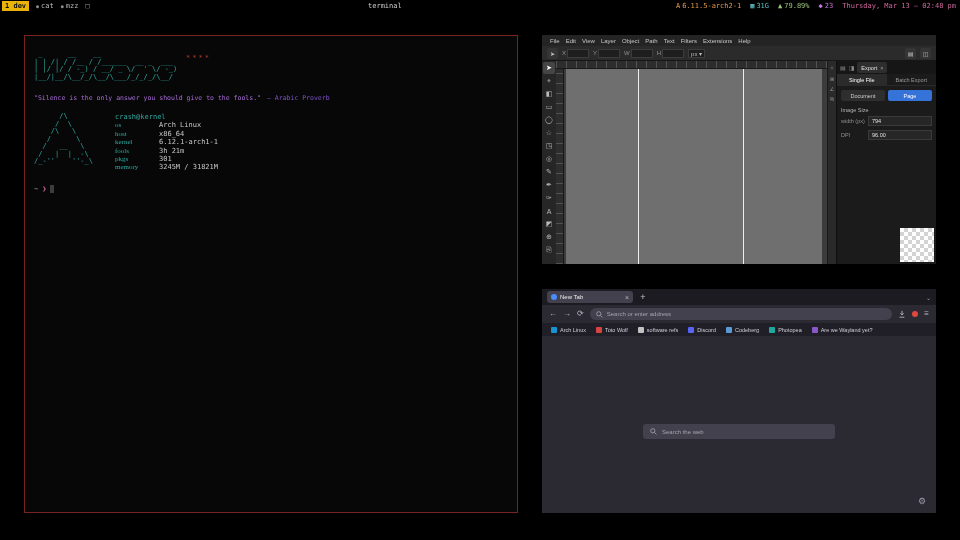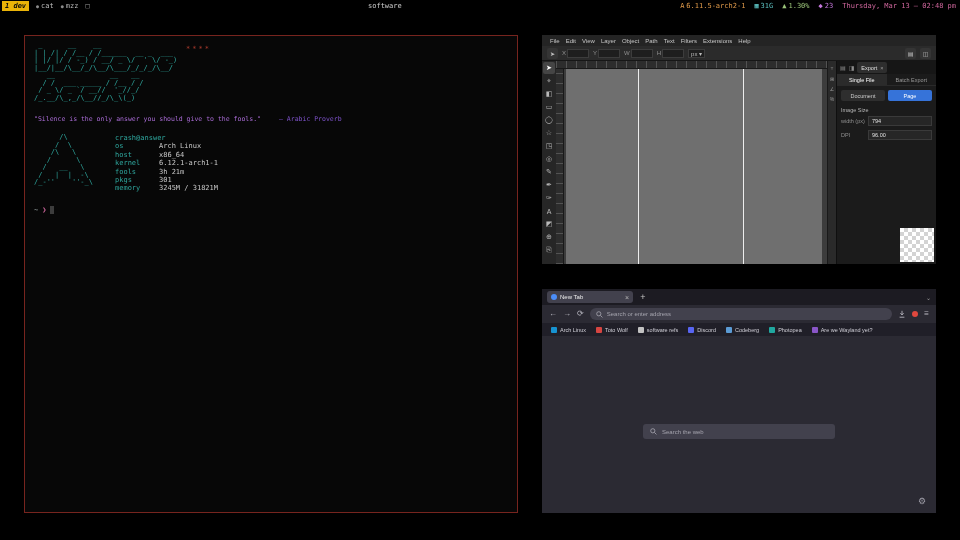--- a/index.html
+++ b/index.html
@@ -14,33 +14,33 @@
   .sb-tag { padding:1px 3px; color:#0a0a0a; font-weight:bold; }
   .sb-item { display:flex; align-items:center; gap:2px; }
   .sb-item .dot { font-size:5px; color:#8c8c8c; }
   .sb-layout { color:#9a9a9a; }
   .sb-title { position:absolute; left:368px; color:#cfcfcf; }
   .sb-right { margin-left:auto; display:flex; align-items:center; gap:9px; margin-right:4px; }
   .sb-right .seg { display:flex; gap:2px; align-items:center; }
 
   
   .term { position:absolute; left:24px; top:35px; width:494px; height:478px;
-    background:#070707; border:1px solid #77241e; padding:6px 9px;
+    background:#070707; border:1px solid #77241e; padding:15px 9px;
     font-family:"DejaVu Sans Mono", monospace; color:#c8c8c8; }
   .term pre { font:7px/7.5px "DejaVu Sans Mono","DejaVu Sans", monospace; }
   .artwrap { position:relative; }
   .art { color:#2fa89f; }
   .art-accent { position:absolute; left:152px; top:3px; color:#a93a2c; letter-spacing:2px; font-size:7px; }
   .quote { margin-top:13px; font-size:6.5px; color:#a86bd4; }
-  .quote .author { color:#7d52c9; margin-left:18px; }
+  .quote .author { color:#7d52c9; margin-left:6px; }
   .fetch { display:flex; gap:22px; margin-top:11px; }
   .fetch .logo { color:#2fa89f; }
   .fetch .info { font:7px/8.4px "DejaVu Sans Mono", monospace; }
   .fetch .uh { color:#2fa89f; }
-  .fetch .k { color:#2fa89f; display:inline-block; width:44px; }
+  .fetch .k { color:#2fa89f; display:inline-block; width:44px;font-family:Liberation Serif, serif; }
   .fetch .v { color:#c8c8c8; }
   .prompt { margin-top:13px; font:7px "DejaVu Sans Mono","DejaVu Sans", monospace; display:flex; align-items:center; gap:4px; }
   .prompt .path { color:#9aa5a5; }
   .prompt .sym { color:#d0679d; }
   .prompt .cursor { display:inline-block; width:4px; height:8px; background:#3c3c3c; }
 
   
   .ink { position:absolute; left:542px; top:35px; width:394px; height:229px;
     background:#1e1e1e; display:flex; flex-direction:column; }
   .ink-menubar { height:11px; background:#242424; display:flex; align-items:center;
@@ -136,80 +136,76 @@
   .searchbox input::placeholder { color:#a4a3ad; }
   .gear { position:absolute; right:10px; bottom:7px; color:#9d9ca6; font-size:9px; }
 </style>
 </head>
 <body>
 
 <div class="screen">
 
   <div class="statusbar">
     <div class="sb-left">
-      <span class="sb-tag" style="background: #eab308; font-style: italic;">1 dev</span>
+      <span class="sb-tag" style="background: #eab308;">1 dev</span>
       <span class="sb-item">
         <span class="dot">●</span>
         <span>cat</span>
       </span>
       <span class="sb-item">
         <span class="dot">●</span>
         <span>mzz</span>
       </span>
       <span class="sb-layout">□</span>
     </div>
-    <span class="sb-title">software</span>
+    <span class="sb-title">terminal</span>
     <div class="sb-right">
       <span class="seg" style="color: rgb(224, 154, 74);">
         <span>A</span>
         <span>6.11.5-arch2-1</span>
       </span>
       <span class="seg" style="color: rgb(91, 192, 192);">
         <span>▦</span>
         <span>31G</span>
       </span>
       <span class="seg" style="color: rgb(154, 195, 121);">
         <span>▲</span>
-        <span>1.30%</span>
+        <span>79.89%</span>
       </span>
       <span class="seg" style="color: rgb(198, 120, 221);">
         <span>◆</span>
         <span>23</span>
       </span>
       <span class="seg" style="color: rgb(208, 103, 157); align-items: flex-end;">
         <span>Thursday, Mar 13 — 02:48 pm</span>
       </span>
     </div>
   </div>
 
   <div class="term">
     <div class="artwrap">
       <pre class="art"> _      __    __
 | | /| / /__ / /______  __ _  ___
 | |/ |/ / -_) / __/ _ \/  ' \/ -_)
 |__/|__/\__/_/\__/\___/_/_/_/\__/</pre>
       <span class="art-accent">****</span>
-      <pre class="art">   __             __   __
-  / /  ___ _____ / /__ / /
- / _ \/ _ `/ __//  '_//_/
-/_.__/\_,_/\__//_/\_\(_)</pre>
     </div>
     <div class="quote">
       <span>"Silence is the only answer you should give to the fools."</span><span class="author">— Arabic Proverb</span>
     </div>
     <div class="fetch">
       <pre class="logo">      /\
      /  \
     /\   \
    /      \
   /   __   \
  /   |  |  -\
 /_-''    ''-_\</pre>
       <div class="info">
-        <div class="uh">crash@answer</div>
+        <div class="uh">crash@kernel</div>
         <div><span class="k">os</span><span class="v">Arch Linux</span></div>
         <div><span class="k">host</span><span class="v">x86_64</span></div>
         <div><span class="k">kernel</span><span class="v">6.12.1-arch1-1</span></div>
         <div><span class="k">fools</span><span class="v">3h 21m</span></div>
         <div><span class="k">pkgs</span><span class="v">301</span></div>
         <div><span class="k">memory</span><span class="v">3245M / 31821M</span></div>
       </div>
     </div>
     <div class="prompt">
       <span class="path">~</span>

